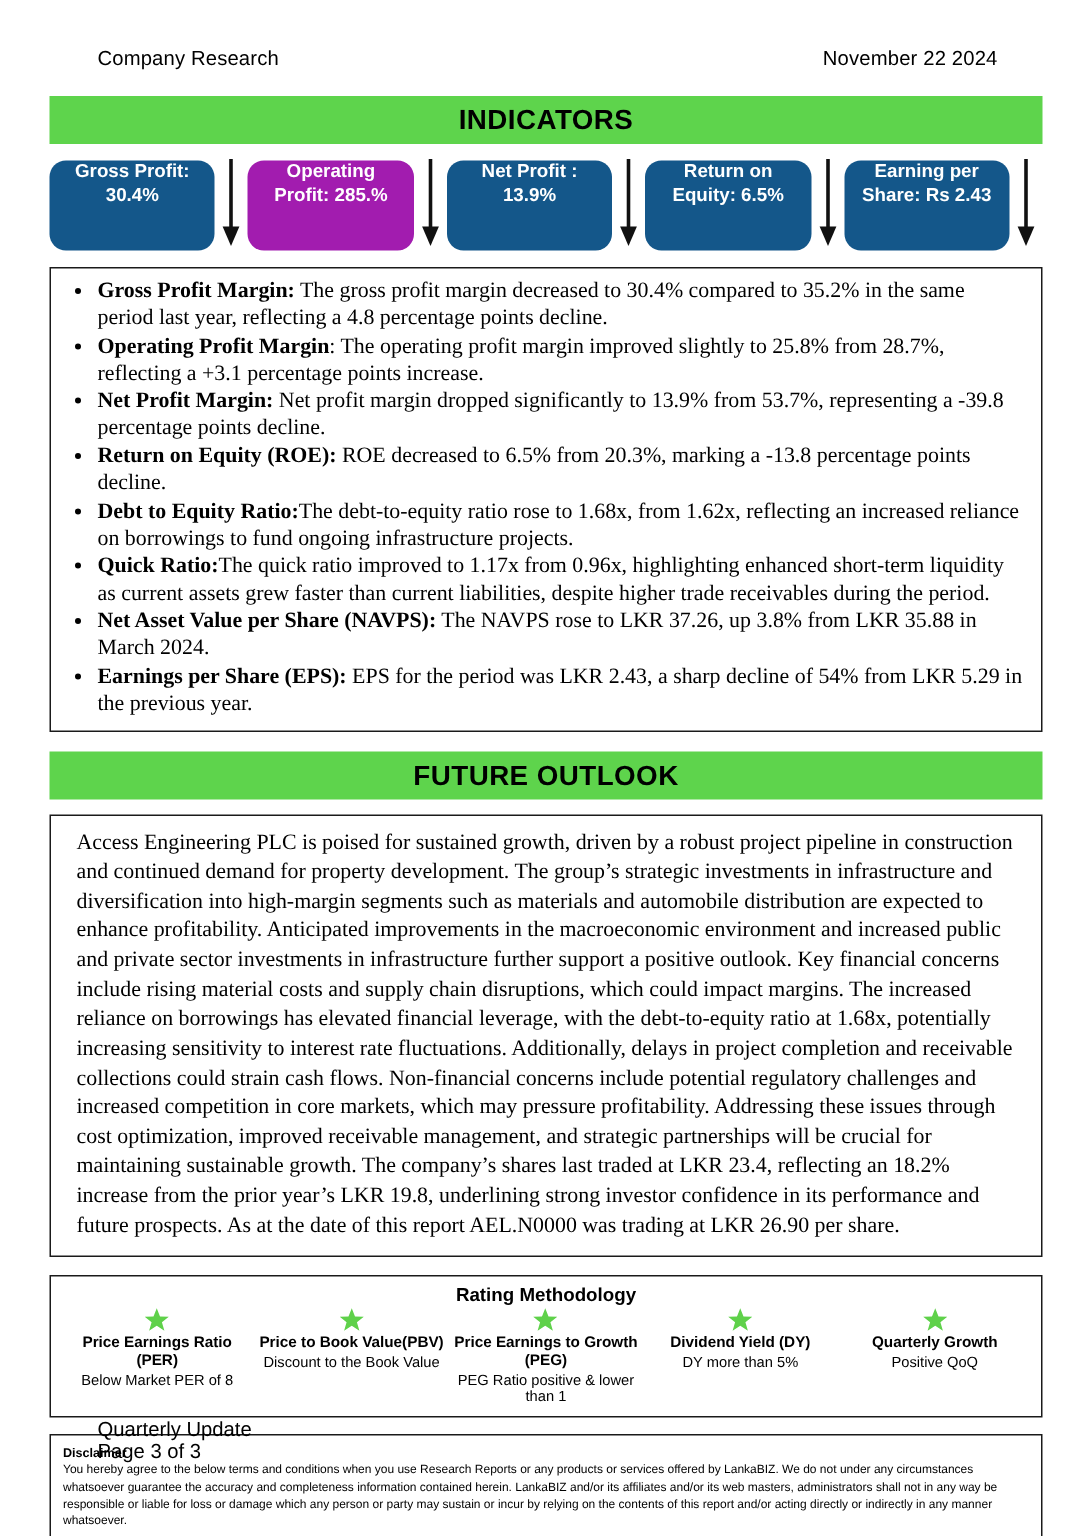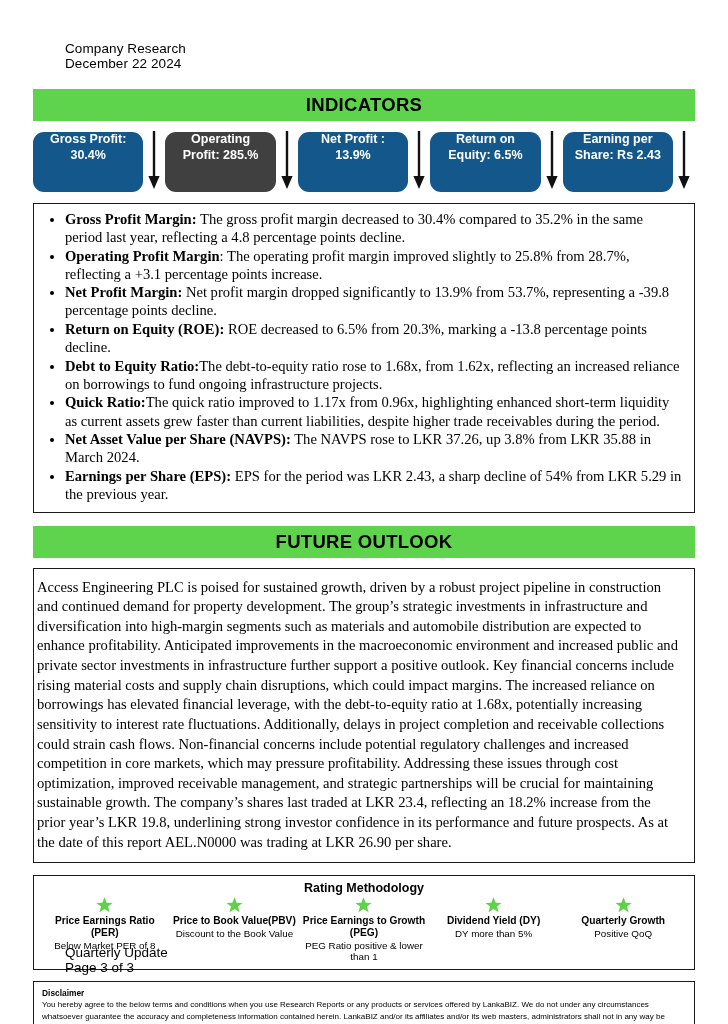--- a/index.html
+++ b/index.html
@@ -20,29 +20,28 @@
     left: 0; top: 0;
     width: 728px;
     height: 1024px;
     box-sizing: border-box;
     padding: 0 33px;
   }
 
   
   .doc-header {
     display: flex;
-    justify-content: center;
+    justify-content: space-between;
     align-items: baseline;
     font-family: "Liberation Sans", sans-serif;
     font-size: 13.5px;
-    padding-top: 41px;
+    padding-top: 31px;
     padding-left: 32px;
     padding-right: 30px;
     letter-spacing: 0.1px;
-    flex-direction: column;
   }
 
   
   .banner {
     margin-top: 18px;
     height: 32px;
     display: flex;
     align-items: center;
     justify-content: center;
     font-family: "Liberation Sans", sans-serif;
@@ -107,21 +106,21 @@
   ul.bullets li {
     font-size: 14.6px;
     line-height: 1.24;
     margin: 0 0 0.5px 0;
     text-align: left;
   }
   ul.bullets li b { font-weight: bold; }
 
   .outlook-box {
     margin-top: 10px;
-    padding: 9px 13px 10px 3px;
+    padding: 9px 13px 10px 17px;
   }
   .outlook-text {
     font-size: 14.6px;
     line-height: 1.345;
     text-align: left;
     margin: 0;
   }
 
   
   .rating-box {
@@ -195,21 +194,21 @@
     flex-direction: column;
   }
 </style>
 </head>
 <body>
 
 <div class="page">
 
   <div class="doc-header">
     <span>Company Research</span>
-    <span>December 22 2024</span>
+    <span>November 22 2024</span>
   </div>
 
   <div class="banner" style="background: rgb(94, 212, 76);">
     <span>INDICATORS</span>
   </div>
 
   <div class="indicator-row">
 
     <div class="indicator-cell">
       <div class="indicator-box" style="background: rgb(20, 87, 138);">
@@ -220,21 +219,21 @@
       </div>
       <div class="arrow">
         <svg width="14" height="60" viewBox="0 0 14 60">
             <line x1="7" y1="0" x2="7" y2="47" stroke="#111111" stroke-width="2.4"></line>
             <polygon points="7,58 1.4,45 12.6,45" fill="#111111"></polygon>
           </svg>
       </div>
     </div>
 
     <div class="indicator-cell">
-      <div class="indicator-box" style="background: #404040;">
+      <div class="indicator-box" style="background: #a21caf;">
         <span>
           <span>Operating</span><br>
           <span>Profit: 285.%</span>
         </span>
       </div>
       <div class="arrow">
         <svg width="14" height="60" viewBox="0 0 14 60">
             <line x1="7" y1="0" x2="7" y2="47" stroke="#111111" stroke-width="2.4"></line>
             <polygon points="7,58 1.4,45 12.6,45" fill="#111111"></polygon>
           </svg>

